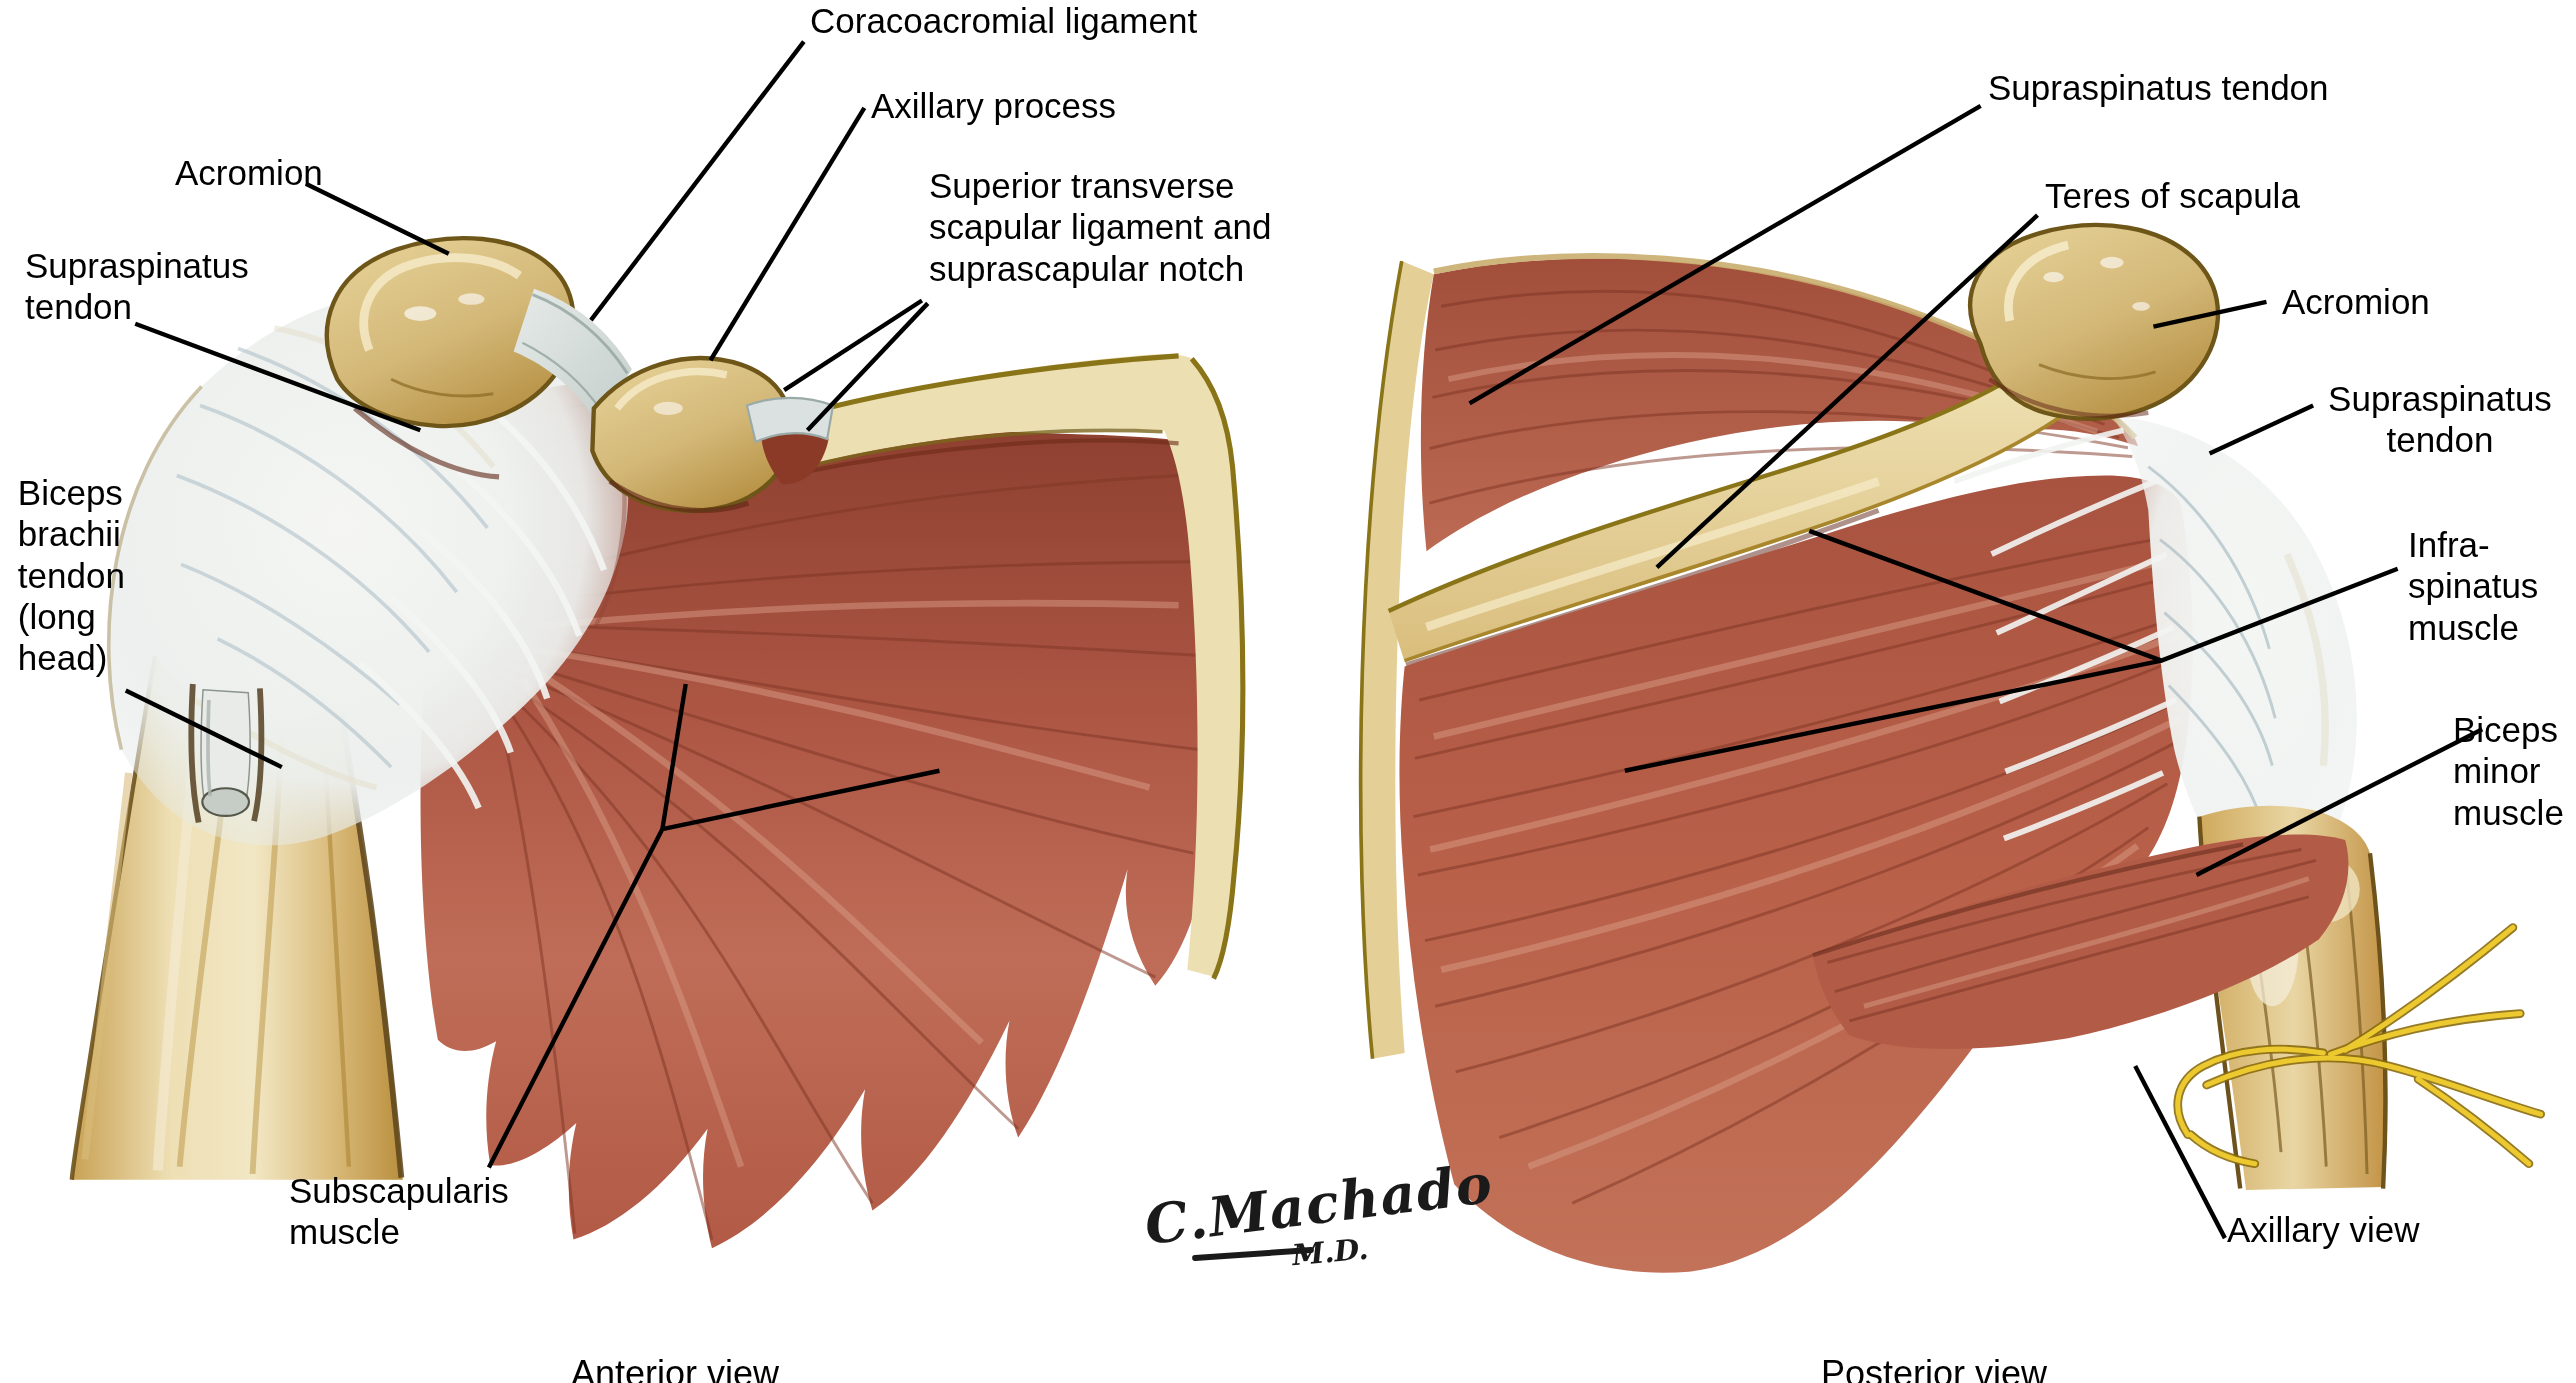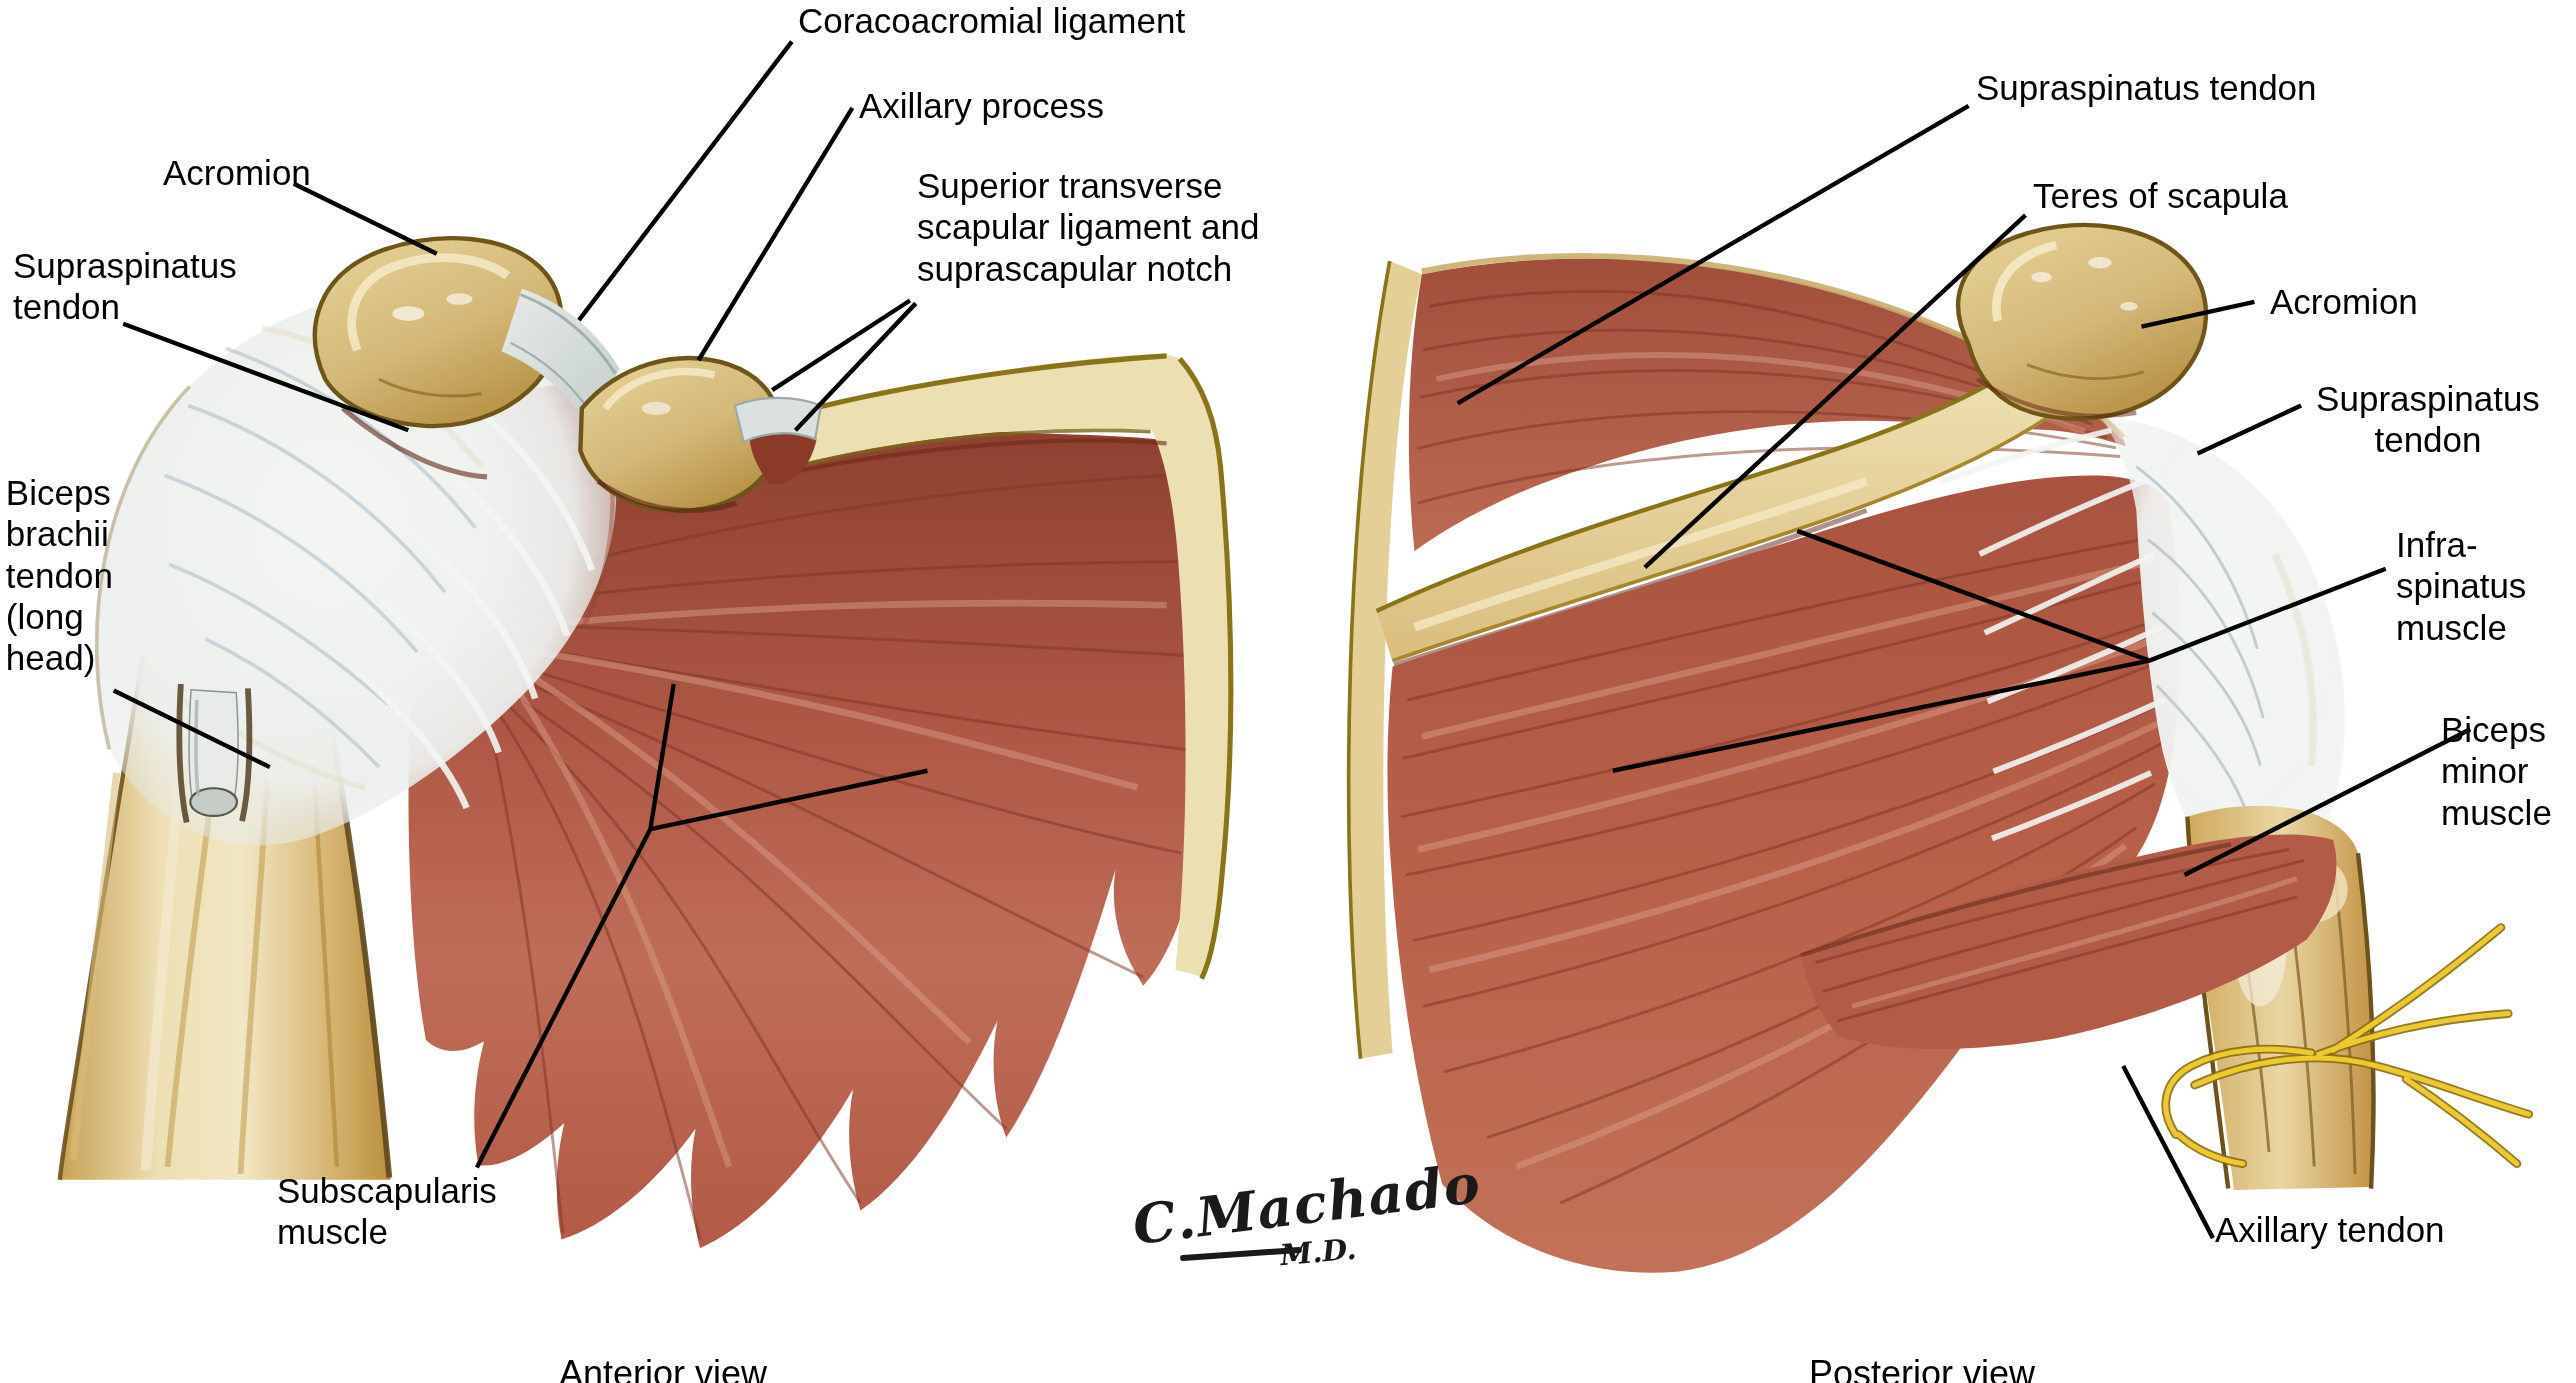--- a/index.html
+++ b/index.html
@@ -1,18 +1,18 @@
 <!DOCTYPE html>
 <html style="font-size:11.7px"><head>
 <meta charset="utf-8">
 <style>
   html,body{margin:0;padding:0;background:#ffffff;}
   body{width:2576px;height:1384px;position:relative;overflow:hidden;
        font-family:"Liberation Sans", sans-serif;}
-  .canvas{position:absolute;left:0;top:0;width:2564px;height:1384px;background:#fff;}
+  .canvas{position:absolute;left:12px;top:0;width:2564px;height:1384px;background:#fff;}
   svg.art{position:absolute;left:0;top:0;}
   .label{position:absolute;font-size:35px;line-height:1.18;color:#000;
          white-space:pre-line;letter-spacing:0px;}
   .label.center{text-align:center;transform:translateX(-50%);}
   .caption{position:absolute;font-size:36px;color:#000;transform:translateX(-50%);
            white-space:nowrap;}
   .sig-name{position:absolute;left:1132px;top:1172px;font-family:"DejaVu Serif",serif;
             font-style:italic;font-weight:bold;font-size:54px;color:#1a1a1a;
             transform:rotate(-7deg);letter-spacing:1.5px;}
   .sig-underline{position:absolute;left:1180px;top:1251px;width:122px;height:5.8px;
@@ -390,21 +390,21 @@
 <div class="label" style="left:2033px;top:175px">Teres of scapula</div>
 <div class="label" style="left:2270px;top:281px">Acromion</div>
 <div class="label center" style="left:2428px;top:378px">Supraspinatus
 tendon</div>
 <div class="label" style="left:2396px;top:524px">Infra-
 spinatus
 muscle</div>
 <div class="label" style="left:2441px;top:709px">Biceps
 minor
 muscle</div>
-<div class="label" style="left:2215px;top:1209px">Axillary tendon</div>
+<div class="label" style="left:2215px;top:1209px">Axillary view</div>
 
 <div class="caption" style="left:663px;top:1353px">Anterior view</div>
 <div class="caption" style="left:1922px;top:1353px">Posterior view</div>
 
 <div class="sig-name">C.Machado</div>
 <div class="sig-underline"></div>
 <div class="sig-md">M.D.</div>
 
 </div>
 

